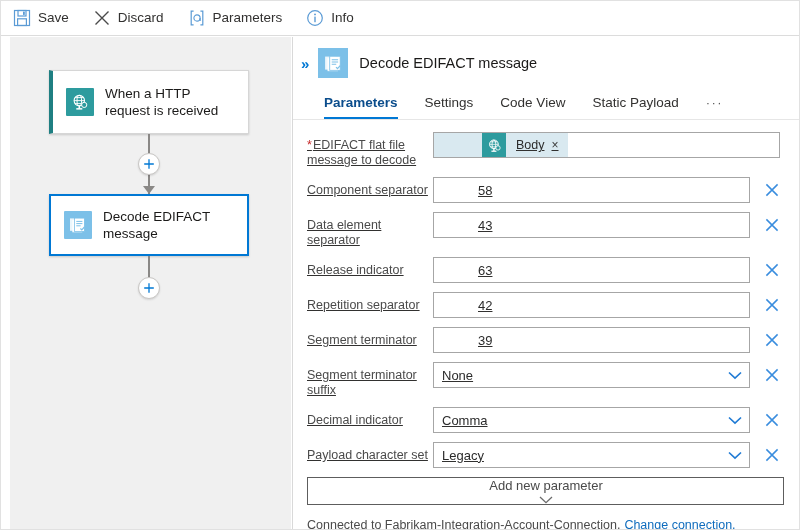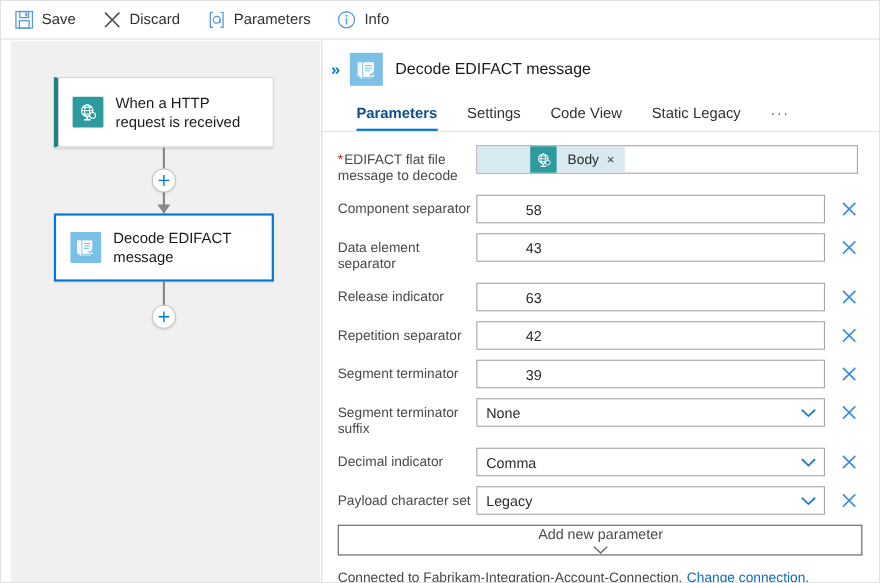--- a/index.html
+++ b/index.html
@@ -218,20 +218,21 @@
   }
 
   .form {
     padding: 12px 0 0 0;
   }
   .row {
     display: flex;
     align-items: flex-start;
     margin-bottom: 9px;
     padding-left: 14px;
+    text-decoration: underline;
   }
   .lbl {
     width: 126px;
     flex: 0 0 126px;
     font-size: 12.5px;
     color: #4a4a4a;
     line-height: 15px;
     padding-top: 6px;
   }
   .req-star { color: #c62828; margin-right: 1px; }
@@ -441,21 +442,21 @@
           <path d="M12.4 13.5 l1.4 1.4 l2.6 -2.9" stroke="#7cc0e8" stroke-width="1.2" fill="none"></path>
         </svg>
       </div>
       <div class="panel-title">Decode EDIFACT message</div>
     </div>
 
     <div class="tabs">
       <div class="tab active">Parameters</div>
       <div class="tab">Settings</div>
       <div class="tab">Code View</div>
-      <div class="tab">Static Legacy</div>
+      <div class="tab">Static Payload</div>
       <div class="tab-more">···</div>
     </div>
 
     <div class="form">
 
       <div class="row">
         <div class="lbl"><span class="req-star">*</span><span>EDIFACT flat file message to decode</span></div>
         <div class="field-wrap">
           <div class="inp w-token">
             <span class="token">

